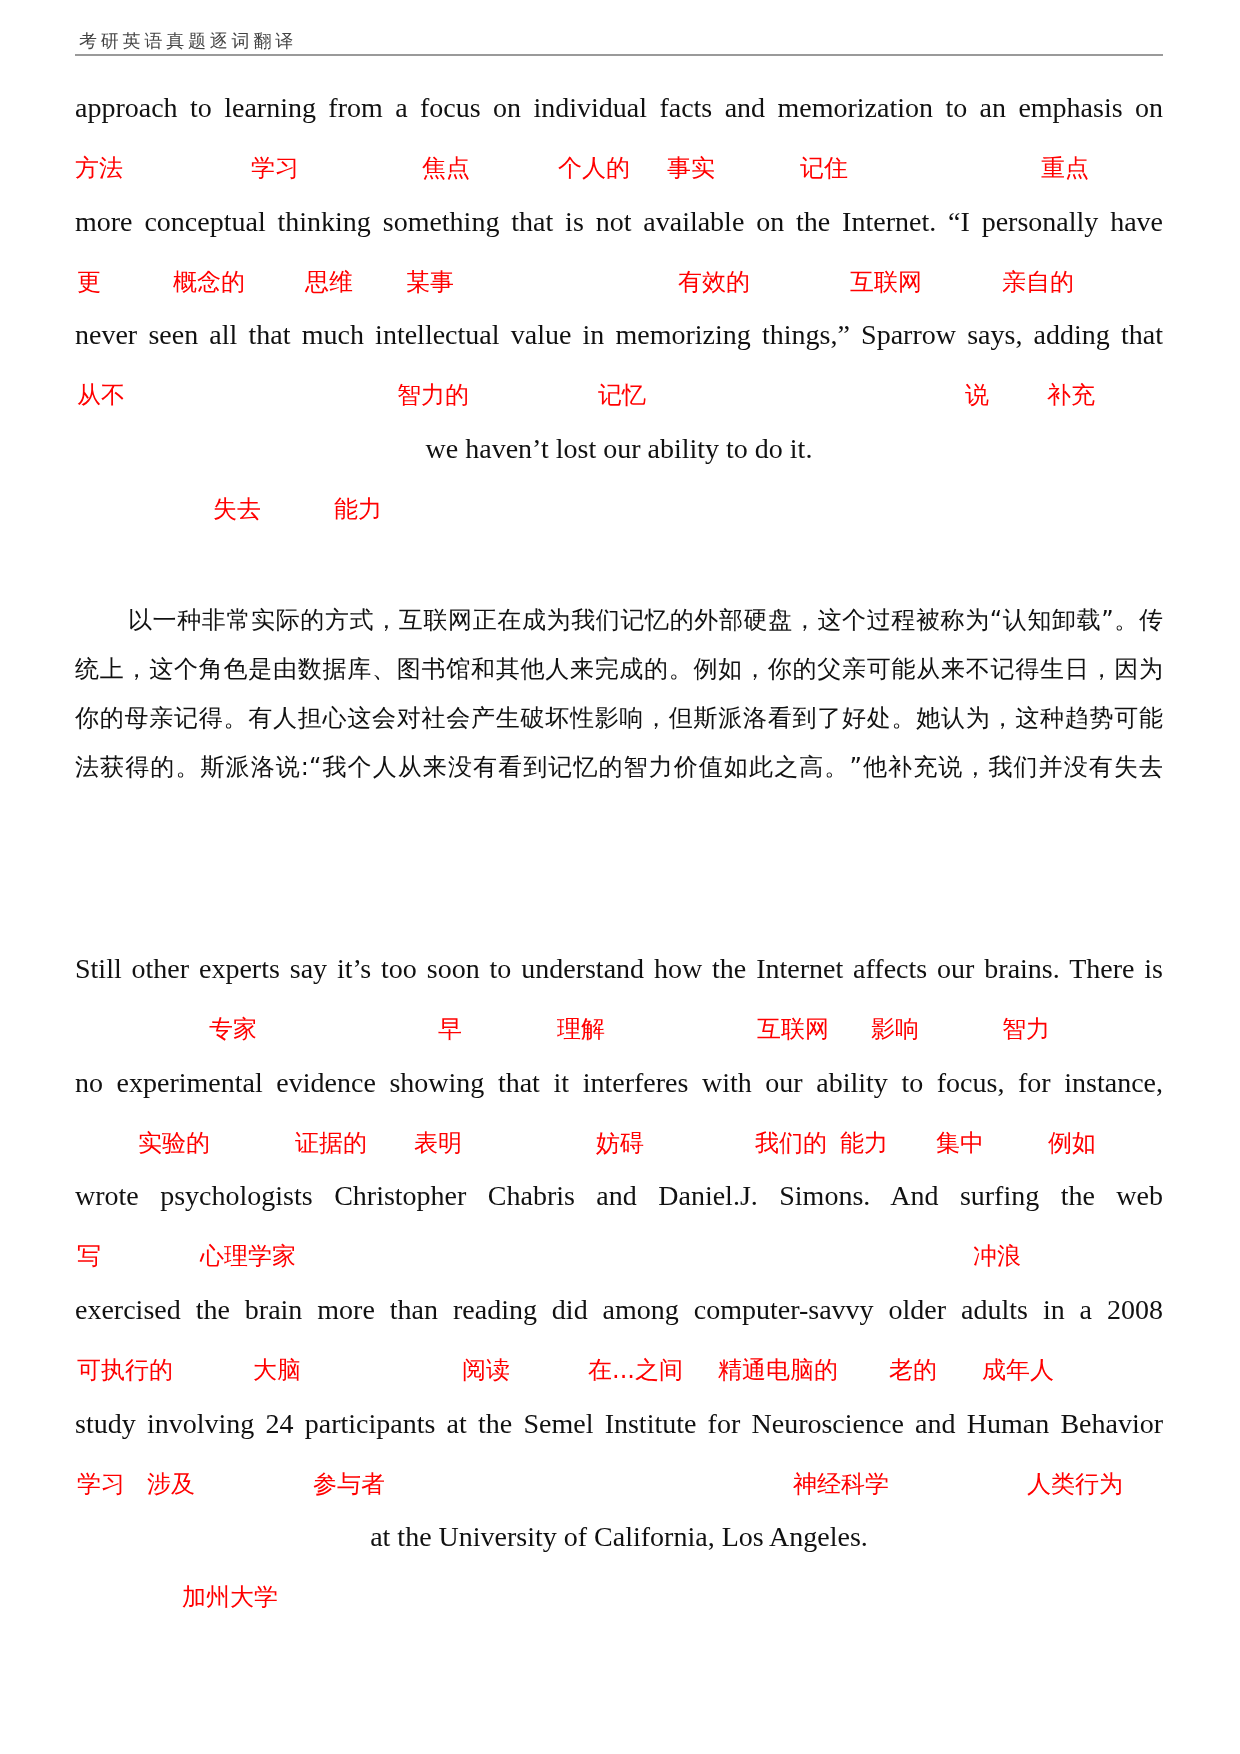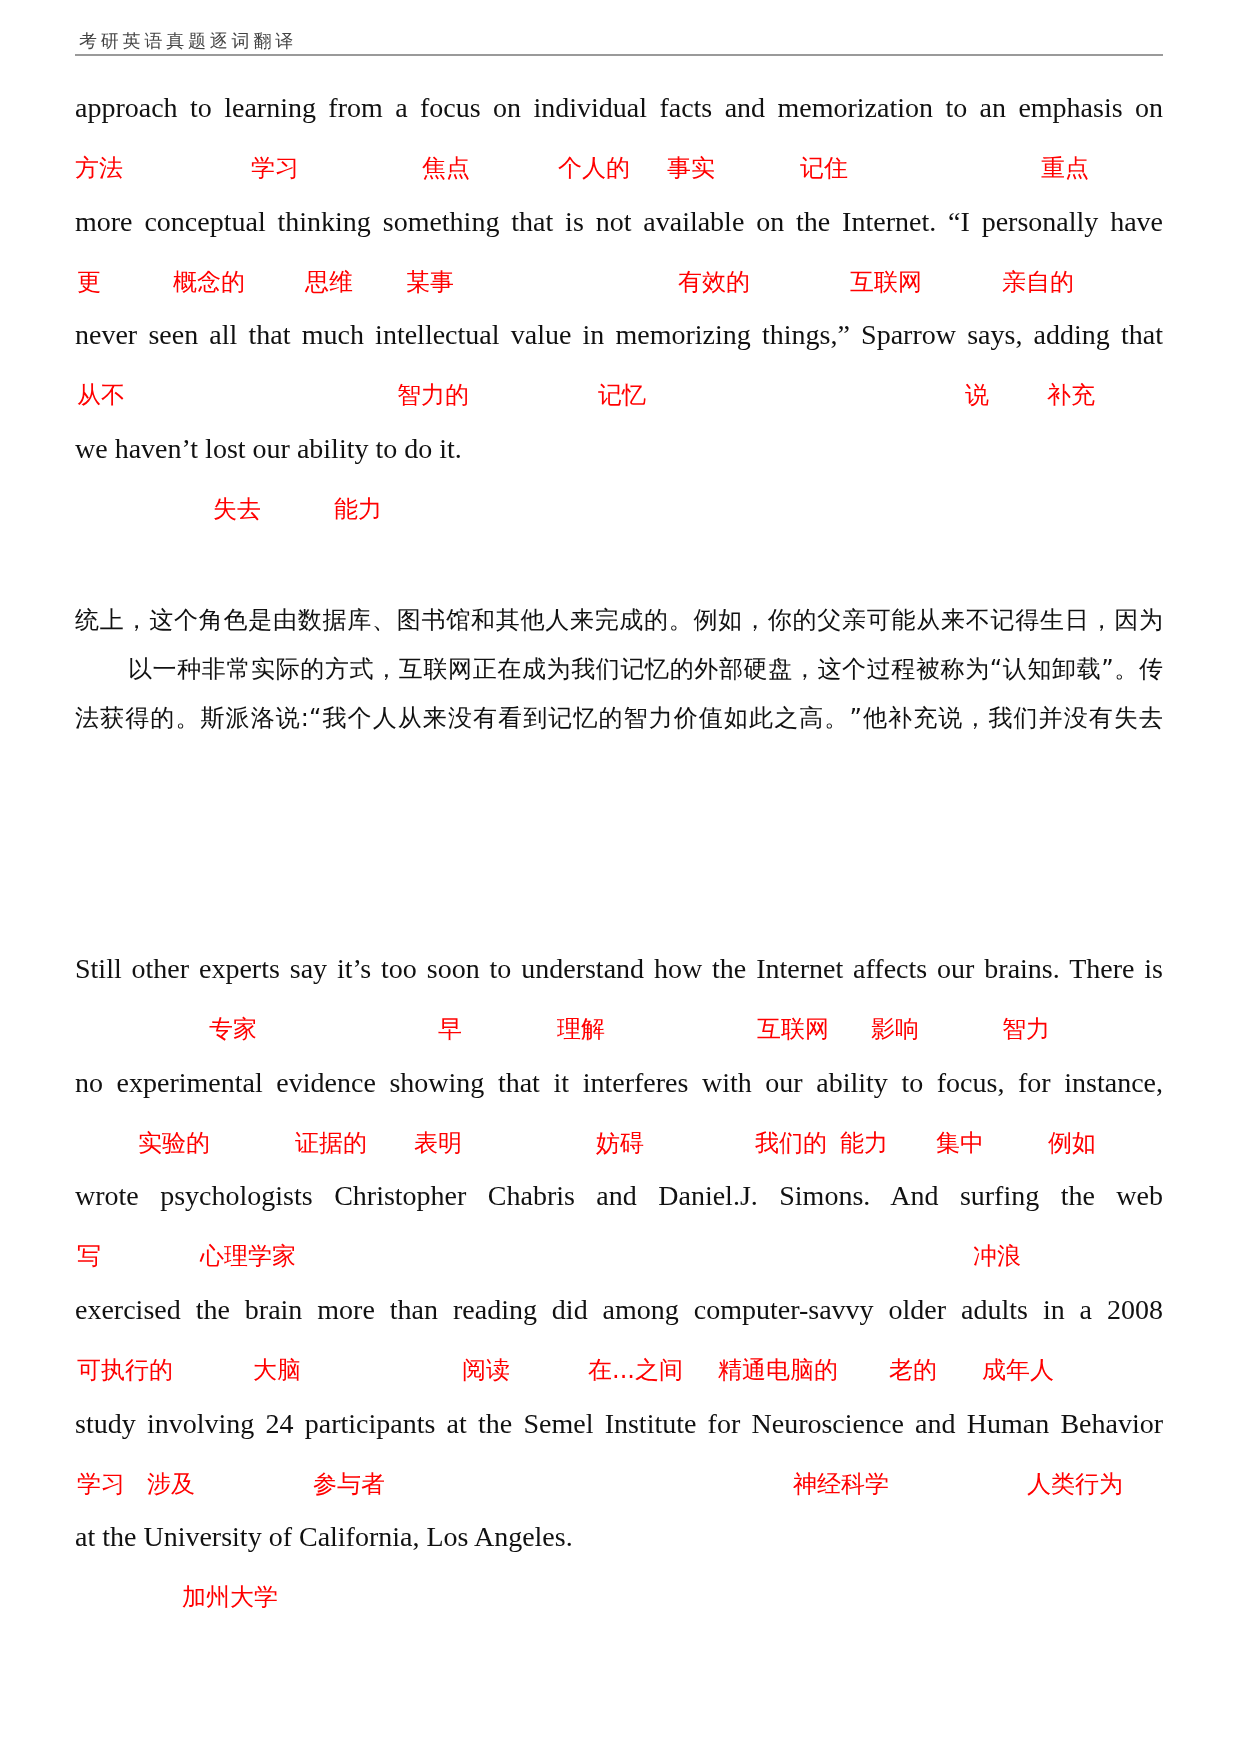--- a/index.html
+++ b/index.html
@@ -16,21 +16,21 @@
     .header-rule {
       position: absolute; left: 75px; top: 54px; width: 1088px; height: 2px;
       background: var(--rule);
     }
     .passage { position: absolute; left: 75px; width: 1088px; }
     #passage-1 { top: 91px; }
     #passage-2 { top: 952px; }
     .pair { position: relative; height: 113.7px; }
     .en {
       font-family: "Liberation Serif", serif; font-size: 28px;
-      line-height: 34px; height: 34px; text-align: left; color: var(--text);
+      line-height: 34px; height: 34px; text-align: center; color: var(--text);
     }
     .en.just { text-align: justify; text-align-last: justify; }
     .en .u {
       text-decoration-thickness: 1.5px;
       text-underline-offset: 4px;
     }
     .gloss-row { position: absolute; top: 63px; left: 0; width: 1088px; height: 28px; }
     .gloss {
       position: absolute; top: 0; white-space: nowrap;
       font-family: "DejaVu Sans", sans-serif; font-size: 24px; line-height: 28px;
@@ -88,22 +88,23 @@
     <div class="pair">
       <div class="en"><span>we haven’t </span><span class="u">lost</span><span> our </span><span class="u">ability to do</span><span> it.</span></div>
       <div class="gloss-row">
         <span class="gloss" style="left: 138px;">失去</span>
         <span class="gloss" style="left: 259px;">能力</span>
       </div>
     </div>
   </div>
 
 <div id="translation" class="passage">
+    <div class="zh-line indent just">以一种非常实际的方式，互联网正在成为我们记忆的外部硬盘，这个过程被称为“认知卸载”。传</div>
     <div class="zh-line just">统上，这个角色是由数据库、图书馆和其他人来完成的。例如，你的父亲可能从来不记得生日，因为</div>
-    <div class="zh-line indent just">以一种非常实际的方式，互联网正在成为我们记忆的外部硬盘，这个过程被称为“认知卸载”。传</div>
+    <div class="zh-line just">你的母亲记得。有人担心这会对社会产生破坏性影响，但斯派洛看到了好处。她认为，这种趋势可能</div>
     <div class="zh-line just">法获得的。斯派洛说:“我个人从来没有看到记忆的智力价值如此之高。”他补充说，我们并没有失去</div>
   </div>
 
 <div id="passage-2" class="passage">
     <div class="pair">
       <div class="en just"><span>Still other e</span><span class="u">xpert</span><span>s say it’s too </span><span class="u">soon</span><span> to </span><span class="u">understand</span><span> how the </span><span class="u">Internet</span><span> </span><span class="u">affect</span><span>s our </span><span class="u">brain</span><span>s. There is</span></div>
       <div class="gloss-row">
         <span class="gloss" style="left: 134px;">专家</span>
         <span class="gloss" style="left: 363px;">早</span>
         <span class="gloss" style="left: 482px;">理解</span>

